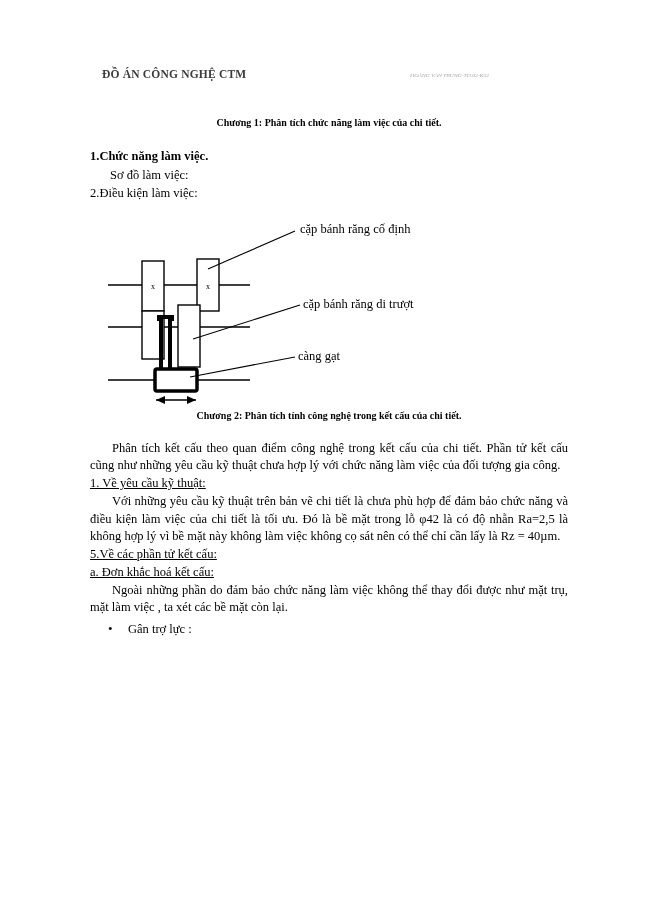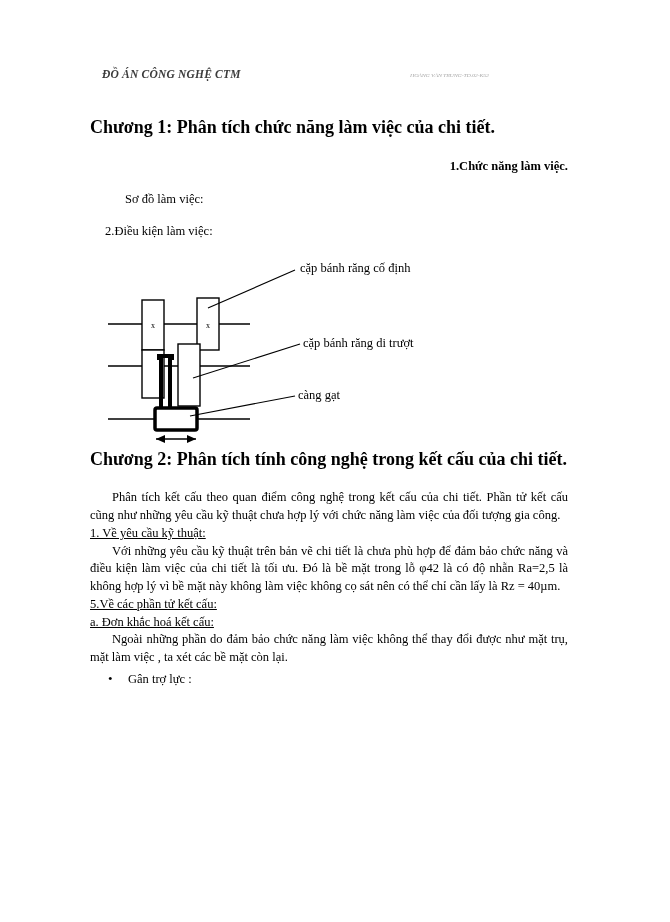--- a/index.html
+++ b/index.html
@@ -34,68 +34,66 @@
   }
   .header-left {
     position: absolute;
     left: 12px;
     top: 0;
     font-weight: bold;
     font-size: 11.5px;
     letter-spacing: 0.2px;
     color: #3b3b3b;
     white-space: nowrap;
-    font-style: italic;
   }
   .header-right {
     position: absolute;
     left: 320px;
     top: 4px;
     font-style: italic;
     font-size: 6px;
     color: #a9a9a9;
     letter-spacing: -0.2px;
     transform: scaleY(0.8);
     white-space: nowrap;
     filter: blur(0.35px);
   }
 
   
   h1.chapter {
-    font-size: 18px;
+    font-size: 10px;
     font-weight: bold;
-    text-align: left;
+    text-align: center;
     margin: 0 0 18px 0;
     line-height: 1.3;
   }
   .chapter2 {
     margin-top: 6px;
     margin-bottom: 20px;
   }
   .sec-head {
     font-size: 12.5px;
     font-weight: bold;
     margin: 12px 0 2px 0;
     line-height: 1.45;
-    text-align: right;
   }
   p.body {
     font-size: 12.5px;
     line-height: 1.42;
     margin: 0;
     text-align: justify;
     text-justify: inter-word;
   }
   p.body.indent {
     text-indent: 22px;
   }
   .line {
     font-size: 12.5px;
     line-height: 1.42;
-    margin: 15px;
+    margin: 0;
   }
   .line.ind1 { padding-left: 20px; }
   .numlist {
     font-size: 12.5px;
     line-height: 1.42;
     margin: 0;
     text-decoration: underline;
   }
   .bullet-row {
     font-size: 12.5px;

